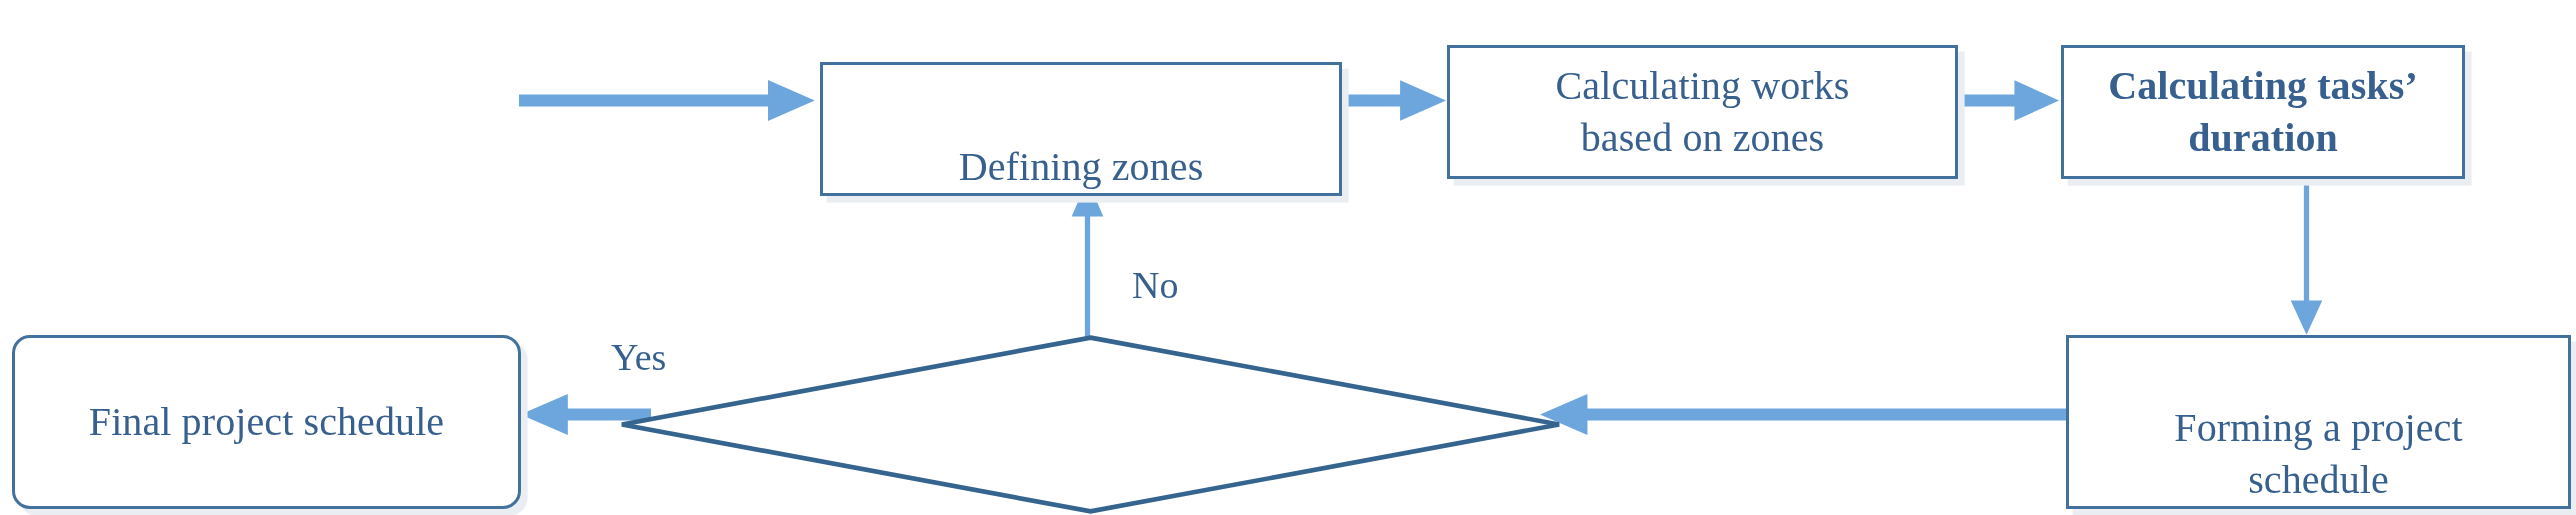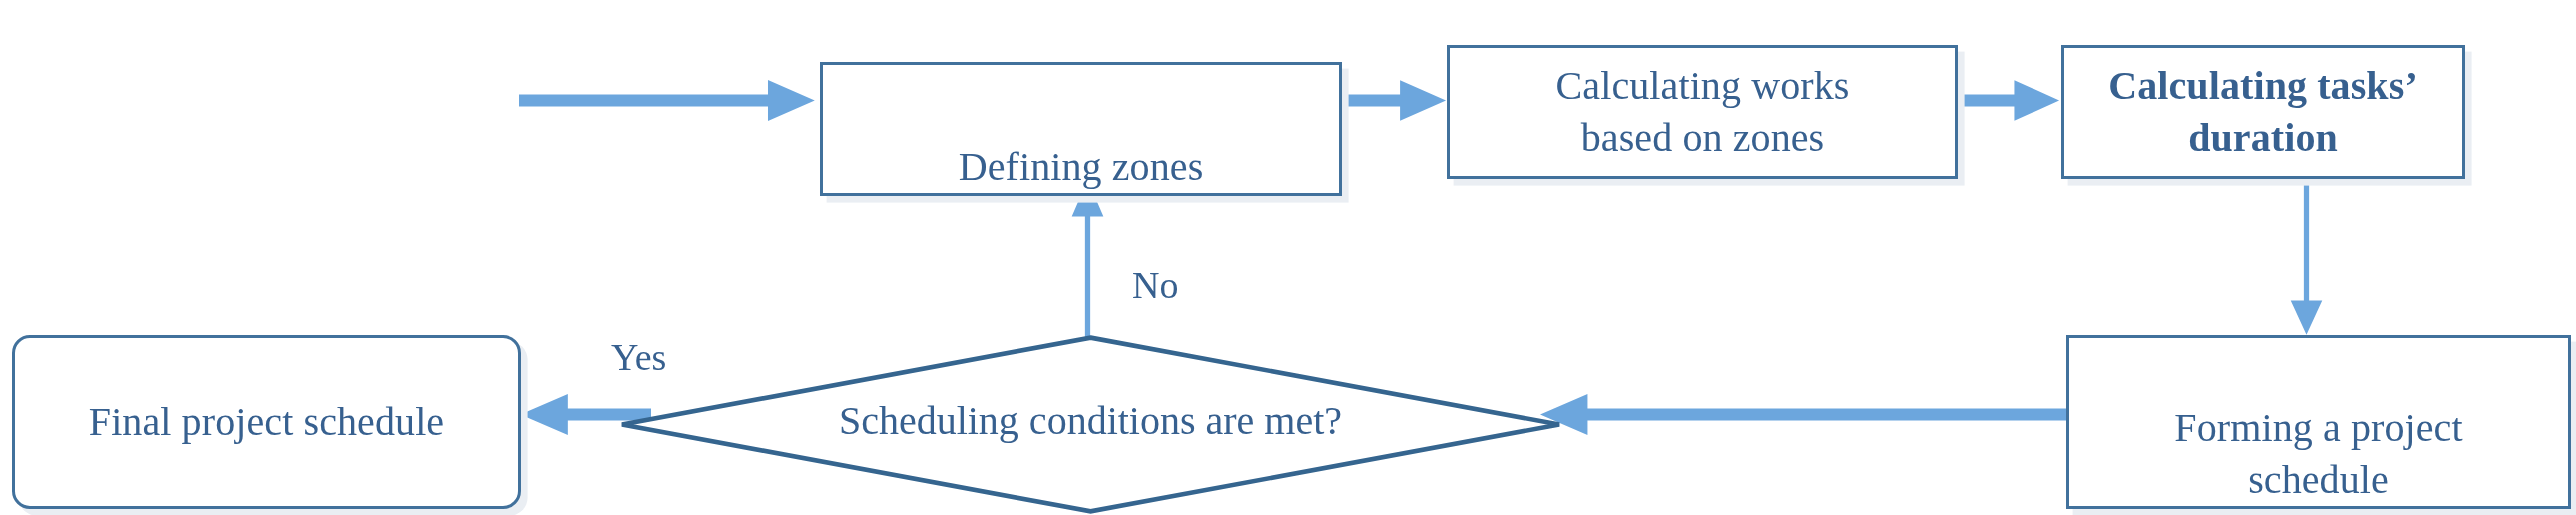--- a/index.html
+++ b/index.html
@@ -139,17 +139,16 @@
   </div>
 
   <div class="node-box" style="left:12px; top:335px; width:509px; height:174px;border-radius:18px;">
     <span class="node-label">Final project schedule</span>
   </div>
 
   <div class="diamond-wrap" style="left:619px; top:335px; width:943px; height:179px;">
     <svg width="943" height="179" viewBox="0 0 1432 272">
       <polygon points="716,4 1428,136 716,268 4,136" fill="#ffffff" stroke="#35658F" stroke-width="7"></polygon>
     </svg>
-    <div class="diamond-label" style="top:61px;">Scheduling conditions are met?</div>
   </div>
 
 </div>
 
 
 </body></html>

